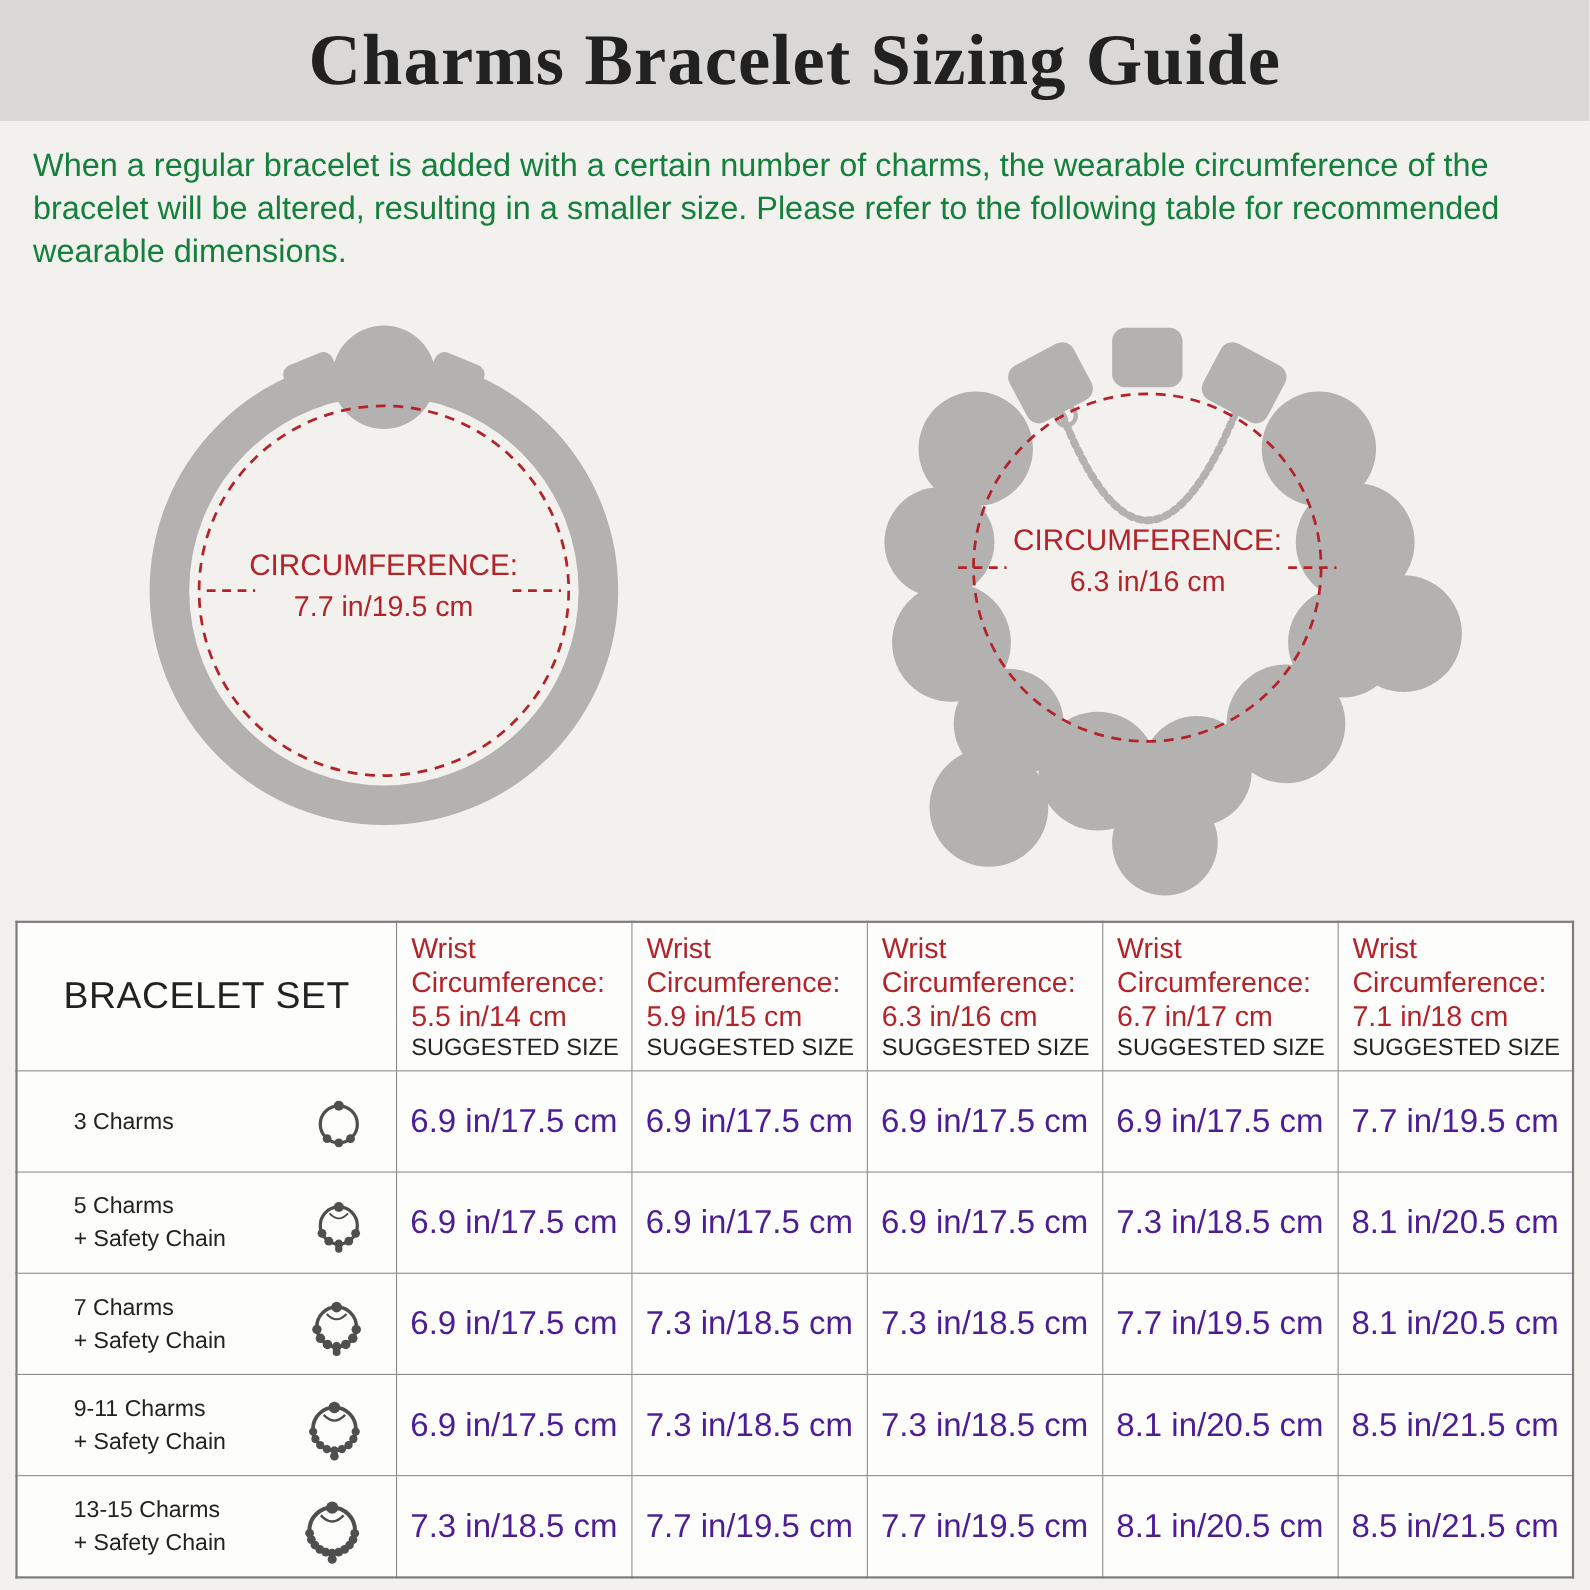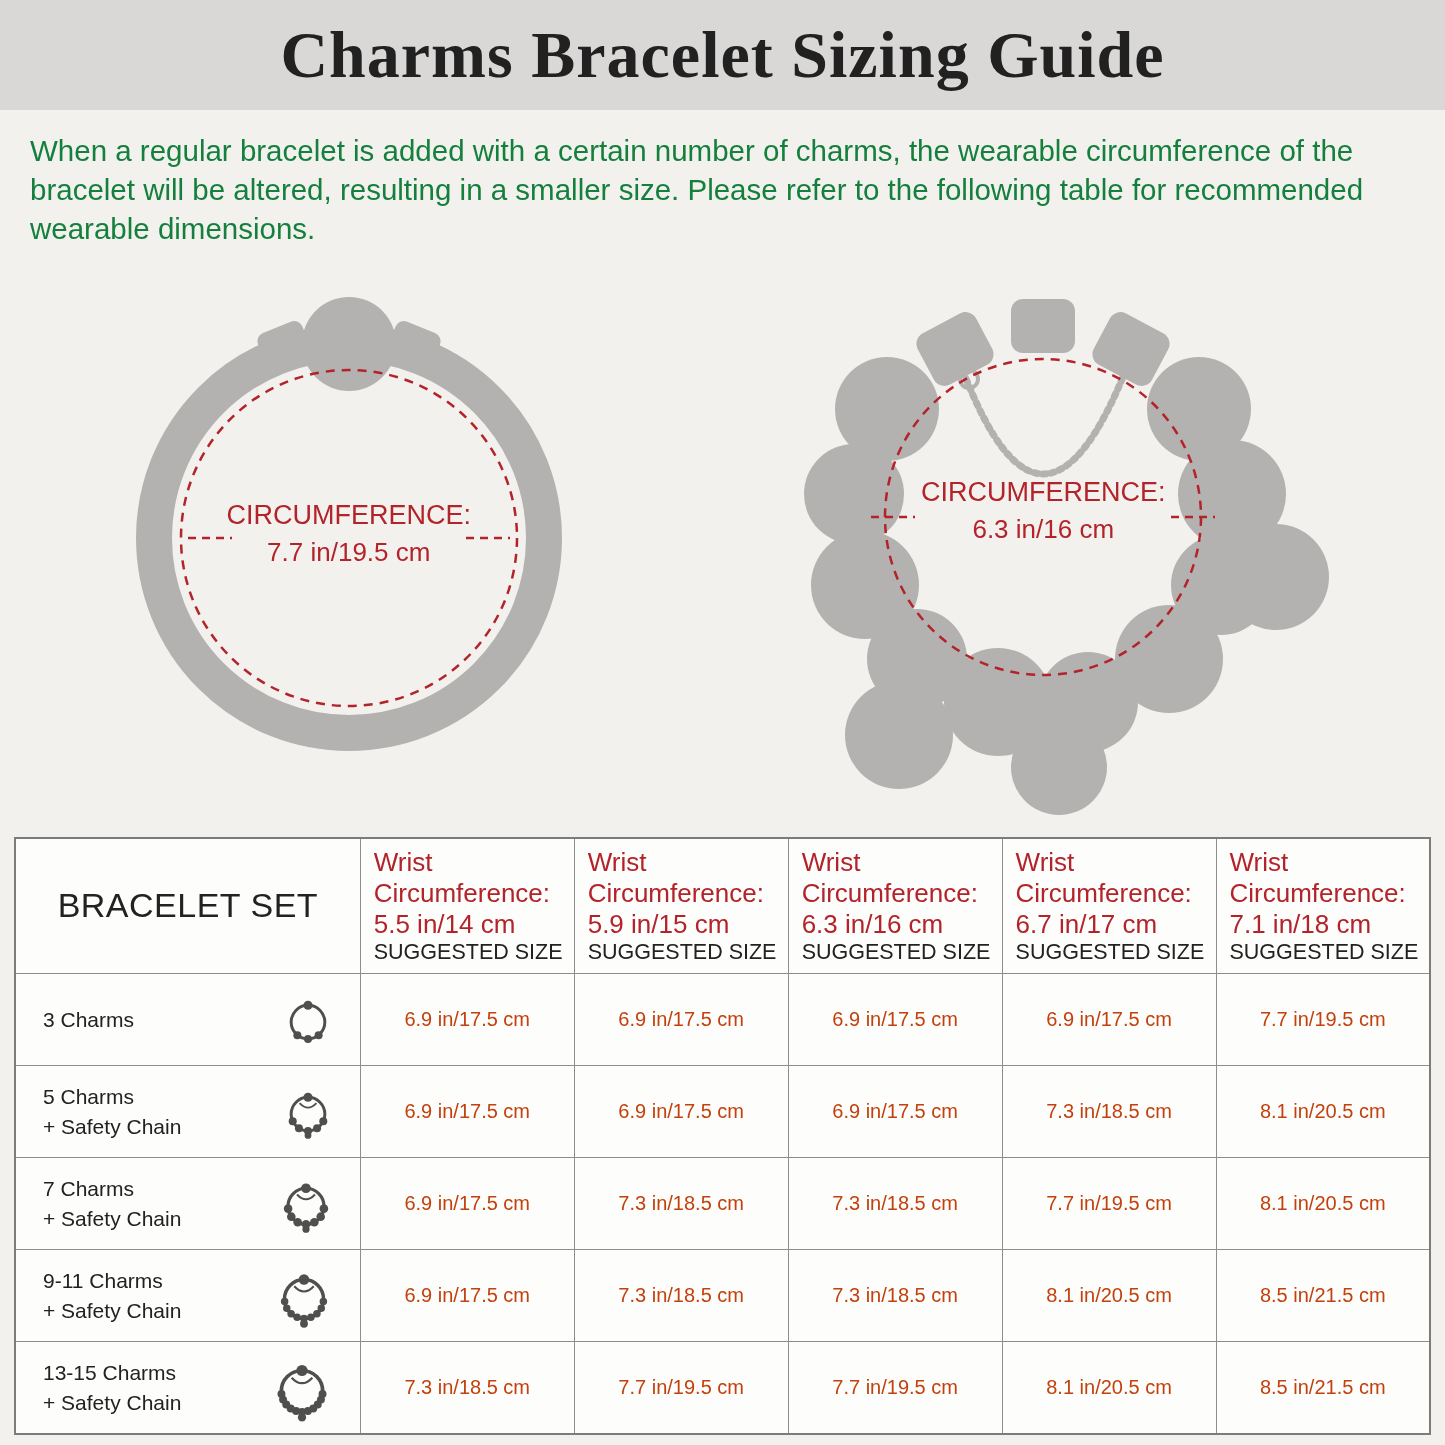--- a/index.html
+++ b/index.html
@@ -55,22 +55,22 @@
     border-collapse:collapse;background:#fdfdfc;table-layout:fixed;
     border:2px solid #7c7c7c;
   }
   .size-table th,.size-table td{border:1px solid #8d8d8d;}
   .size-table th{height:98px;font-weight:normal;vertical-align:middle;}
   th.col-set{font-size:34px;color:#222;letter-spacing:0.5px;text-align:center;}
   th.col-size{text-align:left;padding:8px 6px 8px 13px;}
   .wrist{color:var(--red);font-size:26px;line-height:1.2;}
   .suggested{color:#222;font-size:21.5px;margin-top:0;}
   .size-table td{height:92px;}
-  td.size-val{text-align:center;font-size:20px;color:#c2410c;}
-  td.set-cell{padding:0 26px 0 27px;}
+  td.size-val{text-align:center;font-size:30px;color:#4c1d95;}
+  td.set-cell{padding:0 26px 0 51px;}
   .set-cell-inner{display:flex;align-items:center;justify-content:space-between;}
   .set-label{font-size:21px;color:#222;line-height:1.4;text-align:left;}
   .bracelet-icon{width:52px;height:57px;flex:none;}
   tbody tr:nth-child(3) .bracelet-icon{width:56px;height:61px;}
   tbody tr:nth-child(4) .bracelet-icon{width:60px;height:66px;}
   tbody tr:nth-child(5) .bracelet-icon{width:64px;height:70px;}
 </style>
 </head>
 <body>
 

